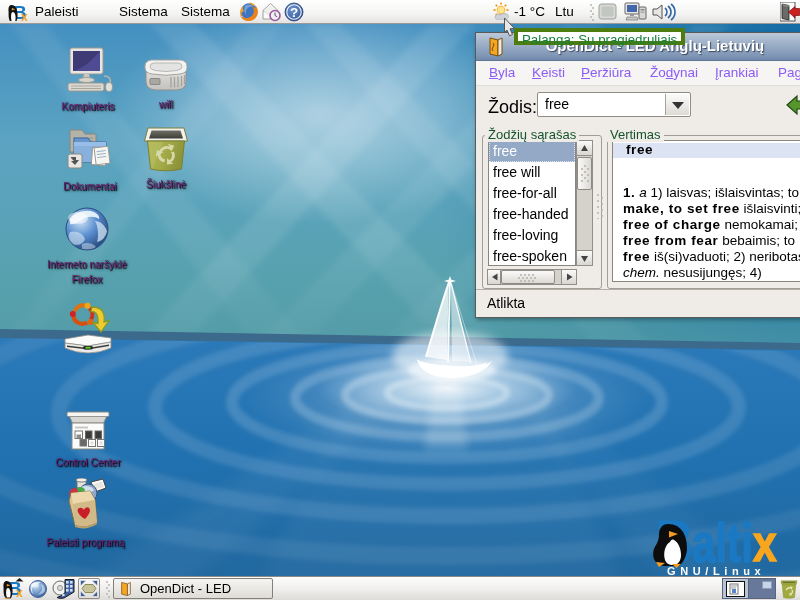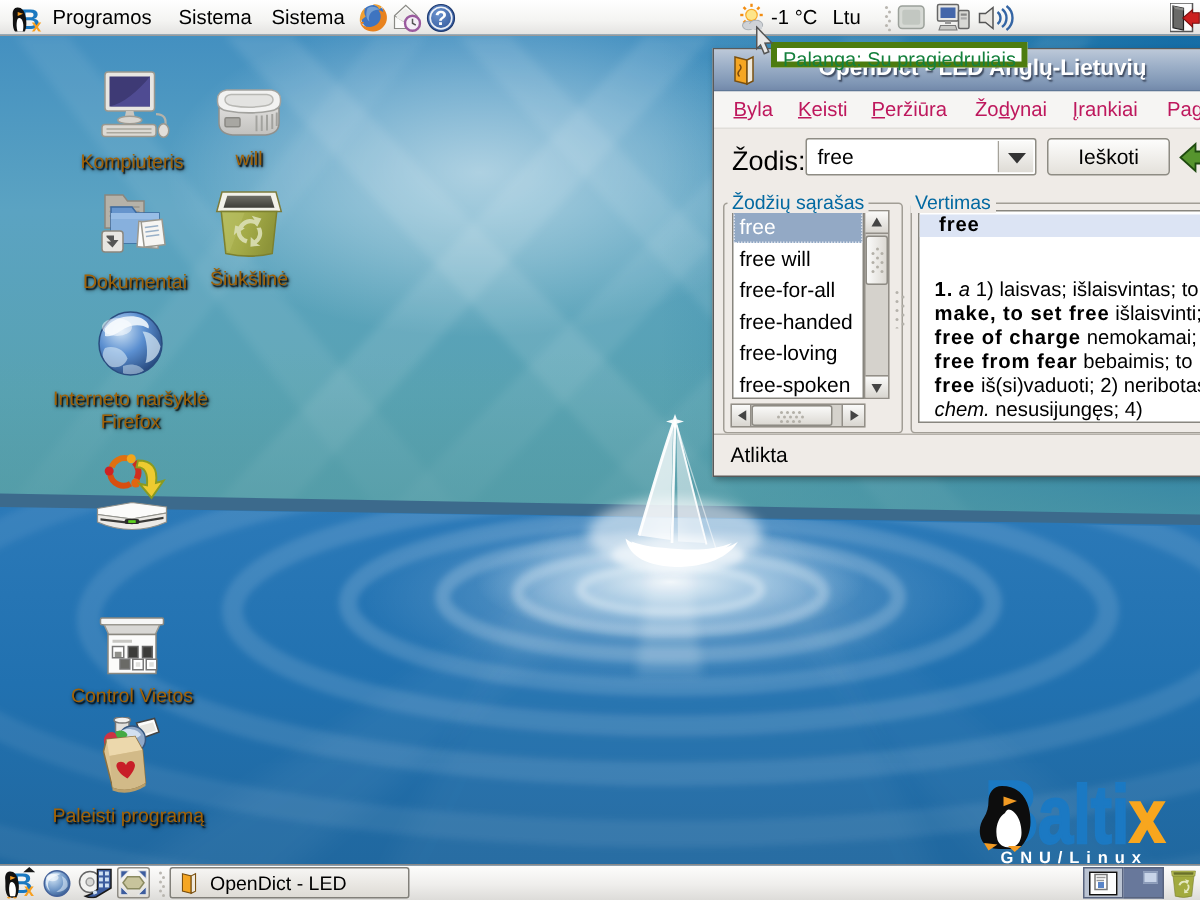--- a/index.html
+++ b/index.html
@@ -4,32 +4,32 @@
 html,body{width:800px;height:600px;overflow:hidden;font-family:"Liberation Sans",sans-serif}
 #root{position:absolute;left:0;top:0;width:800px;height:600px;overflow:hidden}
 .abs{position:absolute}
 
 #toppanel{left:0;top:0;width:800px;height:24px;background:linear-gradient(#ffffff,#f4f4f2 60%,#e4e3e1);border-bottom:1px solid #9a9a9a;z-index:30}
 #toppanel .mi{position:absolute;top:0;height:23px;line-height:23px;font-size:13.5px;color:#000}
 
 #botpanel{left:0;top:576px;width:800px;height:24px;background:linear-gradient(#fdfdfc,#efeeec 55%,#dddcd9);border-top:1px solid #8a8a8a;z-index:30}
 
 .dicon{position:absolute;text-align:center;z-index:5}
-.dlabel{color:#a16207;font-size:13px;line-height:14.5px;text-shadow:1px 1px 1px rgba(0,0,0,.95),1px 1px 3px rgba(0,0,0,.7)}
+.dlabel{color:#701a75;font-size:10px;line-height:14.5px;text-shadow:1px 1px 1px rgba(0,0,0,.95),1px 1px 3px rgba(0,0,0,.7)}
 
 #win{left:475px;top:32px;width:360px;height:286px;background:#efebe7;border:1px solid #5a5a5a;box-shadow:1px 2px 4px rgba(0,0,0,.3);z-index:20}
 #titlebar{position:absolute;left:0;top:0;width:100%;height:28px;background:linear-gradient(#bcc8d8,#9db0c8 40%,#7e95b4 85%,#7389aa);border-bottom:1px solid #5f7796}
 #titletext{position:absolute;left:0;top:4px;width:100%;text-align:center;font-size:15px;font-weight:bold;color:#fff;text-shadow:1px 1px 1px rgba(40,50,70,.8)}
 #menubar{position:absolute;left:0;top:28px;width:100%;height:25px;background:#f6f5f3;border-bottom:1px solid #e0ded9}
-.menu{position:absolute;top:4px;font-size:13.5px;color:#be185d}
+.menu{position:absolute;top:4px;font-size:13.5px;color:#8b5cf6}
 .menu u{text-decoration:underline}
 #txa b{letter-spacing:.6px}
 #toolbar{position:absolute;left:0;top:53px;width:100%;height:40px;background:#efebe7}
 .gframe{position:absolute;border:1px solid #a29e96;border-radius:3px}
-.glabel{position:absolute;font-size:13px;color:#0369a1;background:#efebe7;padding:0 3px;z-index:2}
+.glabel{position:absolute;font-size:13px;color:#14532d;background:#efebe7;padding:0 3px;z-index:2}
 #list{position:absolute;left:12px;top:107px;width:88px;height:126px;background:#fff;border:1px solid #88867f;font-size:14px;overflow:hidden}
 .li{height:21px;line-height:21px;padding-left:4px;white-space:nowrap}
 #statusbar{position:absolute;left:0;top:256px;width:100%;height:27px;border-top:1px solid #b5b1aa;background:#efebe7}
 
 #tooltip{left:514px;top:28px;height:17px;background:#fff;border:4px solid #4d7c0f;z-index:40;font-size:13.3px;line-height:15px;padding:0 4px;color:#15803d;white-space:nowrap}
 </style></head>
 <body>
 <div id="root">
 
 <svg class="abs" id="wall" width="800" height="600" viewBox="0 0 800 600" style="left:0;top:0">
@@ -152,21 +152,21 @@
 
 <div class="abs" id="toppanel">
   <svg class="abs" style="left:7px;top:3px" width="22" height="18" viewBox="0 0 22 18">
     <text x="6" y="16" font-size="19" font-weight="bold" fill="#1a78c0">B</text>
     <path d="M4.5,2 C2.2,2 1.2,4.5 1.5,7.5 C1.8,10.5 1.2,13.5 2.2,16.5 C3,18.8 4.2,19.5 6,19.5 L8.8,19.5 C10.5,17 11,12.5 10.2,8.5 C9.3,4 7.5,1.8 4.5,2 Z" fill="#111"></path>
     <path d="M4.8,9.5 C3.8,11.5 3.8,15.5 4.8,18.5 L8,18.5 C9,15.5 8.7,11.5 7.3,9.8 C6.4,8.8 5.5,8.8 4.8,9.5 Z" fill="#fff"></path>
     <path d="M4.8,5 l3.6,1.2 l-3.6,1.4 Z" fill="#f39b23"></path>
     <path d="M2.5,18.8 l3,0.4 l-1.8,1.6 Z M6.5,19.2 l3,0 l-1.6,1.5 Z" fill="#f39b23"></path>
     <text x="14" y="18" font-size="12" font-weight="bold" fill="#f8a020">x</text>
   </svg>
-  <div class="mi" style="left:35px">Programos</div>
+  <div class="mi" style="left:35px">Paleisti</div>
   <div class="mi" style="left:119px">Sistema</div>
   <div class="mi" style="left:181px">Sistema</div>
 
   <svg class="abs" style="left:239px;top:2px" width="20" height="20" viewBox="0 0 20 20">
     <circle cx="10" cy="9.5" r="8.2" fill="#3e74c0"></circle>
     <path d="M6,3.5 C8.5,2 12,2.3 14,4.5 C11.5,4.2 9,5.2 7.8,7.2 C6.8,8.8 6.7,10.8 7.3,12.3 C5,10.8 4.6,7 6,3.5 Z" fill="#a9cbe8" opacity=".5"></path>
     <path d="M15.5,2.5 C18,4.5 19.5,8 18.8,11.5 C18,15.5 14.5,18.8 10,19 C5.5,19.2 2,16.5 1,13 C2.5,15 5,16.3 8,16 C12,15.6 14.8,12.5 14.8,9 C14.8,7.5 14.3,6 13.3,5 C14.3,4.8 15.5,5.2 16.5,6.2 C16.6,4.8 16.2,3.5 15.5,2.5 Z" fill="#e8821e"></path>
     <path d="M1,13 C0.5,9.5 1.5,5.5 4.5,3.2 C3.5,5.5 3.8,7.5 4.8,9 C3.5,10 2,11.2 1,13 Z" fill="#f0a032"></path>
     <path d="M15.5,2.5 C14,1 11.5,0.5 9.5,1 C11.5,1.5 13,2.5 13.8,4.2 C14.5,3.8 15.2,3.2 15.5,2.5 Z" fill="#f0a032"></path>
     <path d="M2.5,14.5 C1.8,13.8 1.2,12.8 1,12 C1.8,12.5 2.8,12.8 3.8,12.7 C3.2,13.3 2.8,13.9 2.5,14.5 Z" fill="#e8821e"></path>
@@ -387,21 +387,21 @@
     <rect x="10" y="21" width="7.5" height="7.5" fill="#ffffff" stroke="#777"></rect>
         <rect x="11.5" y="24.5" width="4.5" height="3.5" fill="#8f8f8a"></rect>
     <rect x="20.5" y="21" width="6.5" height="7.5" fill="#3c3c3a" stroke="#666"></rect>
     <rect x="30" y="21" width="6.5" height="7.5" fill="#3c3c3a" stroke="#666"></rect>
     <rect x="15" y="29.5" width="6.5" height="6.5" fill="#6a6a66" stroke="#777"></rect>
     <rect x="23.5" y="29.5" width="7" height="7" fill="#ffffff" stroke="#777"></rect>
         <rect x="25.5" y="31.5" width="3" height="3" fill="#e0e0dd"></rect>
     <rect x="32.5" y="29.5" width="7" height="7" fill="#ffffff" stroke="#777"></rect>
         <rect x="34.5" y="31.5" width="3" height="3" fill="#e0e0dd"></rect>
   </svg>
-  <div class="dlabel">Control Vietos</div>
+  <div class="dlabel">Control Center</div>
 </div>
 <div class="dicon" style="left:28px;top:478px;width:115px">
   <svg width="48" height="54" viewBox="0 0 48 54">
     <rect x="15" y="1" width="9" height="9" rx="1" fill="#e2e0dc" stroke="#777"></rect>
     <ellipse cx="19.5" cy="2" rx="5.5" ry="2" fill="#f2f1ef" stroke="#777"></ellipse>
     <path d="M29,4 L41,1 L44,10 L33,14 Z" fill="#fdfdfc" stroke="#444"></path>
     <path d="M31,6 L40,3.5 L42,9 L34,11.5 Z" fill="#e8e6e0"></path>
     <circle cx="26" cy="15" r="9" fill="#8fa8c8" stroke="#33557f"></circle>
     <path d="M19,9 C23,7 30,8 32,12 C28,16 22,16 19,13 Z" fill="#d2e0f0"></path>
     <path d="M20,16 C24,14 30,15 31,19 C27,21 22,21 20,19 Z" fill="#7490b4" opacity=".7"></path>
@@ -436,21 +436,20 @@
   <div id="toolbar">
     <div class="abs" style="left:12px;top:11px;font-size:18px">Žodis:</div>
     <div class="abs" style="left:61px;top:6px;width:154px;height:25px;background:#fff;border:1px solid #8e8c84;border-radius:2px">
       <div class="abs" style="left:7px;top:3px;font-size:14px">free</div>
       <div class="abs" style="right:1px;top:1px;width:24px;height:21px;background:linear-gradient(#fbfbfa,#dedbd5);border-left:1px solid #a5a29a;border-radius:0 1px 1px 0">
         <svg width="24" height="21">
               <path d="M6,8 L18,8 L12,15 Z" fill="#333"></path>
             </svg>
       </div>
     </div>
-    <div class="abs" style="left:222px;top:6px;width:82px;height:25px;background:linear-gradient(#fdfdfc,#e4e1db);border:1px solid #8e8c84;border-radius:3px;text-align:center;font-size:14px;line-height:23px">Ieškoti</div>
     <svg class="abs" style="left:310px;top:8px" width="50" height="22" viewBox="0 0 50 22">
       <path d="M1,11 L11,2 L11,7 L22,7 L22,15 L11,15 L11,20 Z" fill="#56942e" stroke="#1e4a10" stroke-width="1.2"></path>
     </svg>
   </div>
 
   <div class="gframe" style="left:6px;top:102px;width:120px;height:154px"></div>
   <div class="glabel" style="left:9px;top:94px">Žodžių sąrašas</div>
   <div class="gframe" style="left:131px;top:102px;width:226px;height:154px"></div>
   <div class="glabel" style="left:131px;top:94px">Vertimas</div>
 

